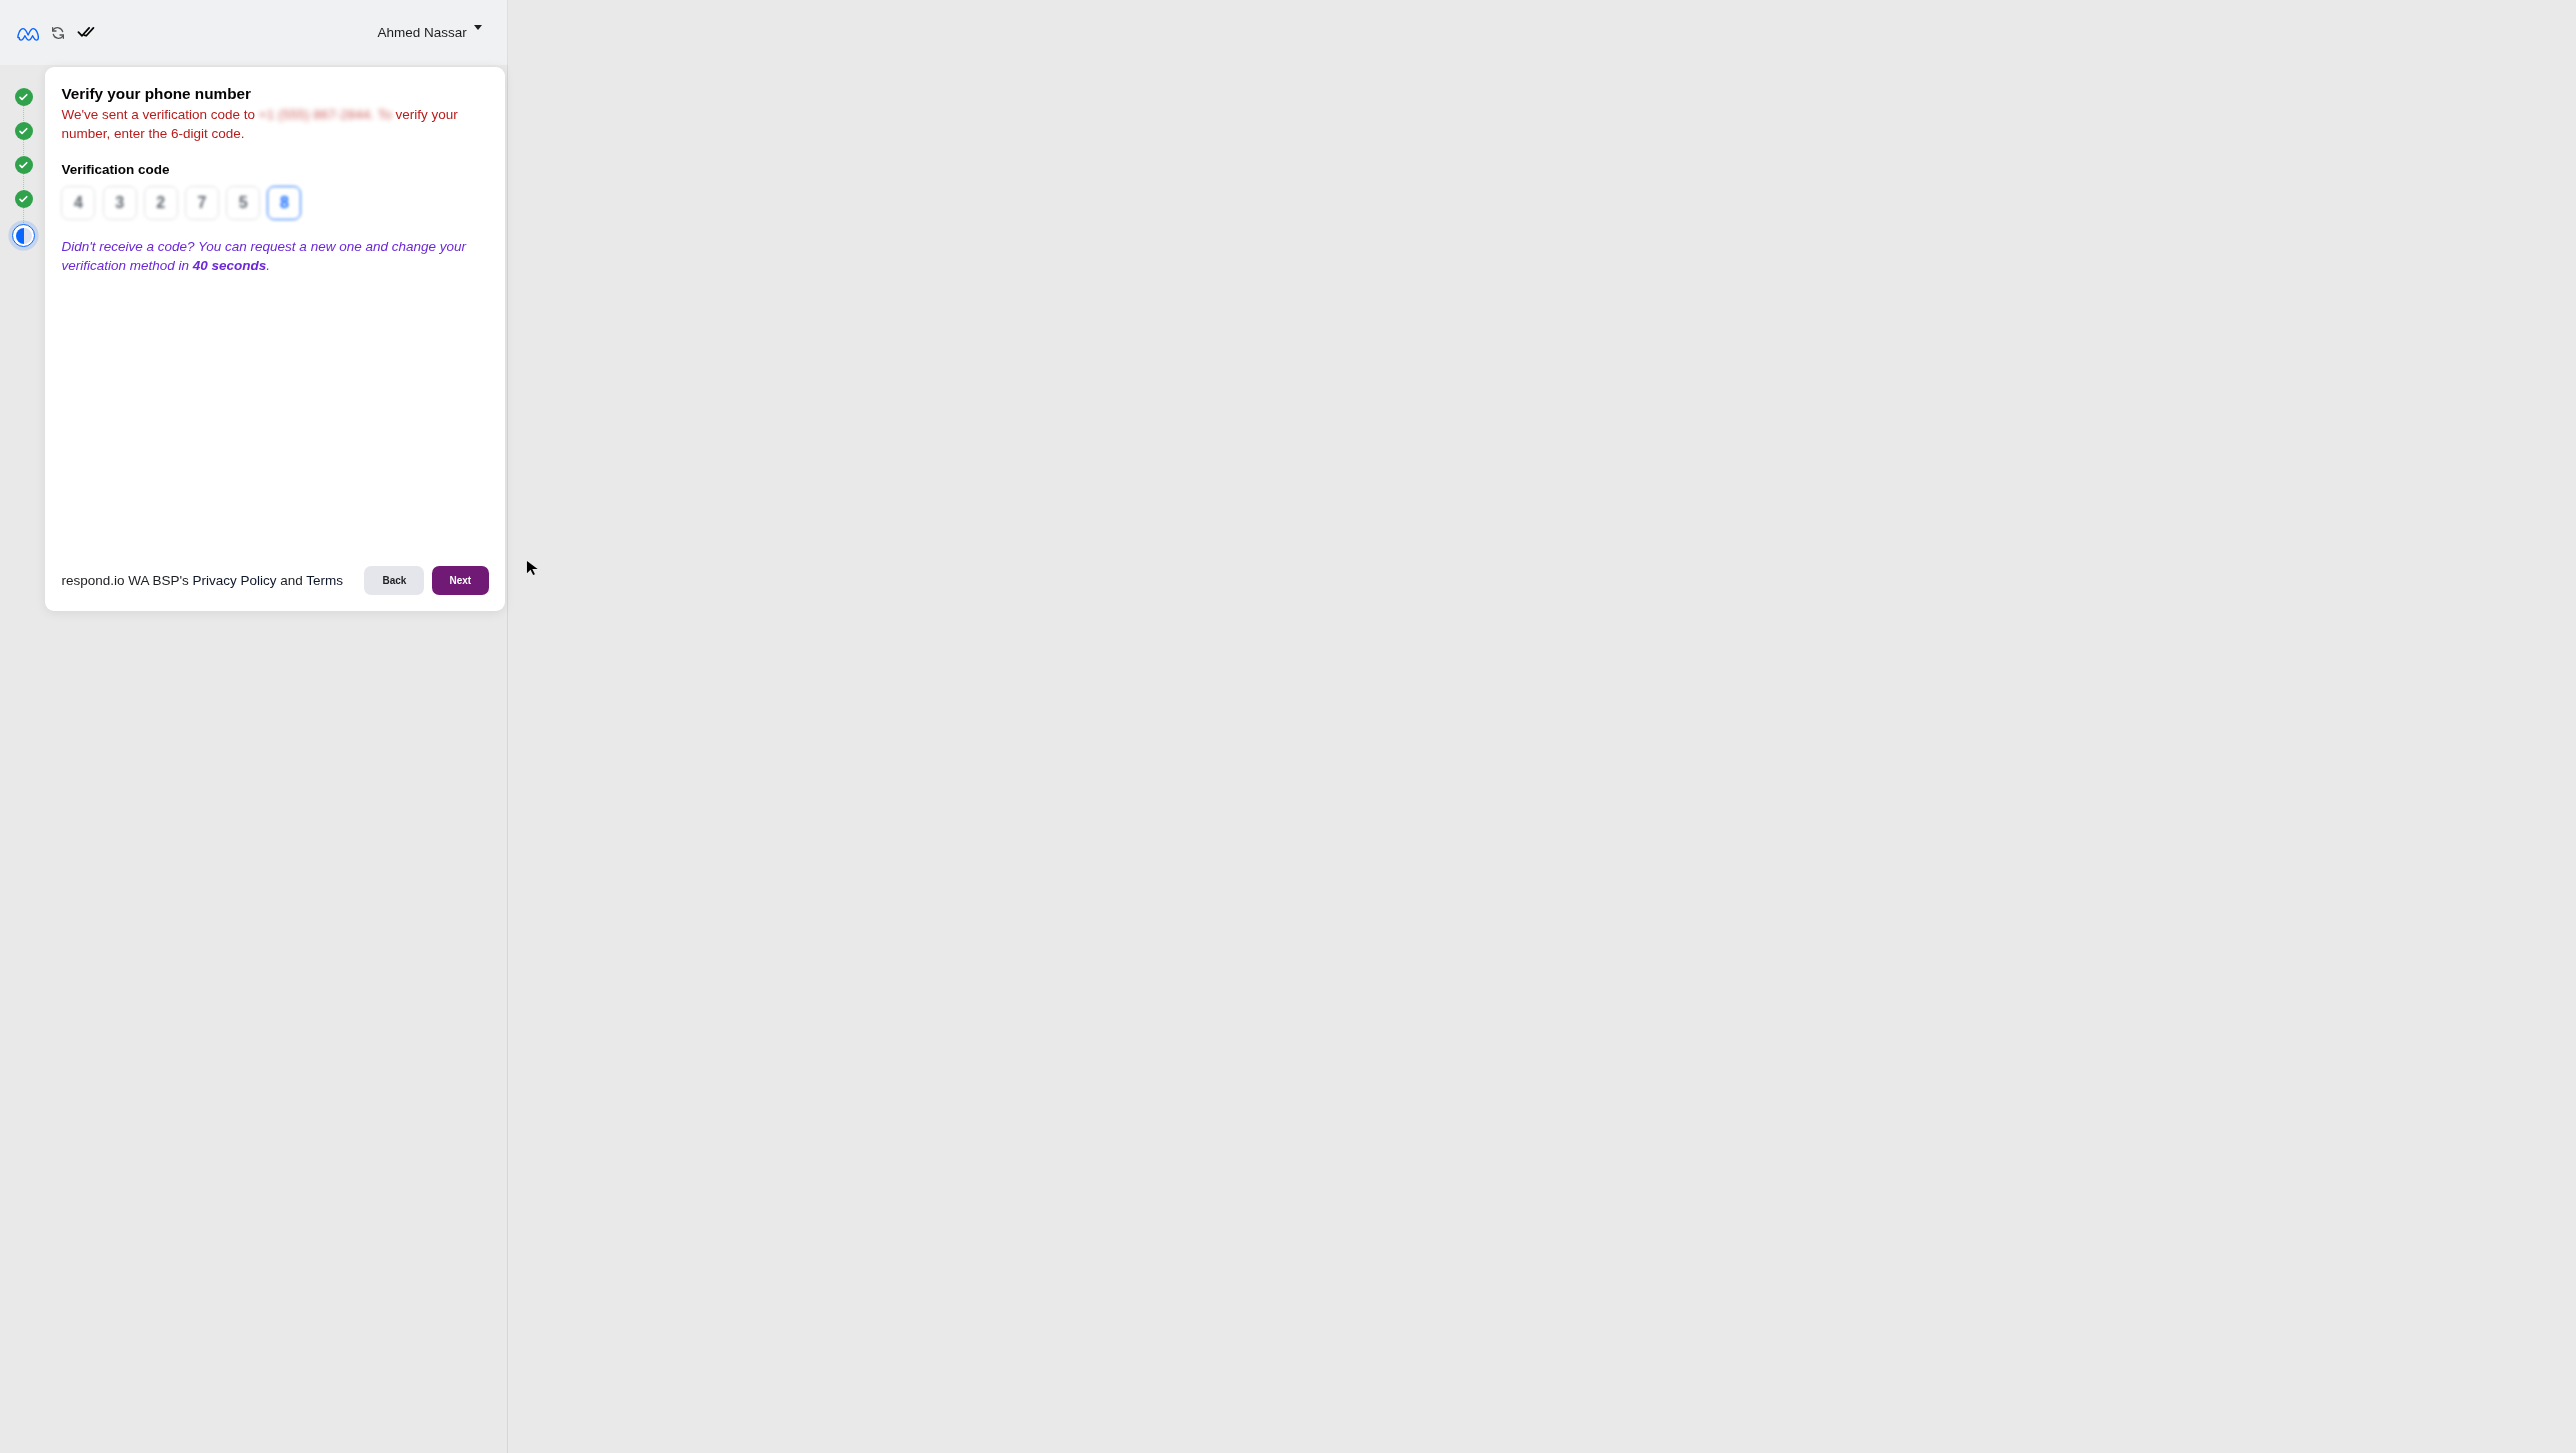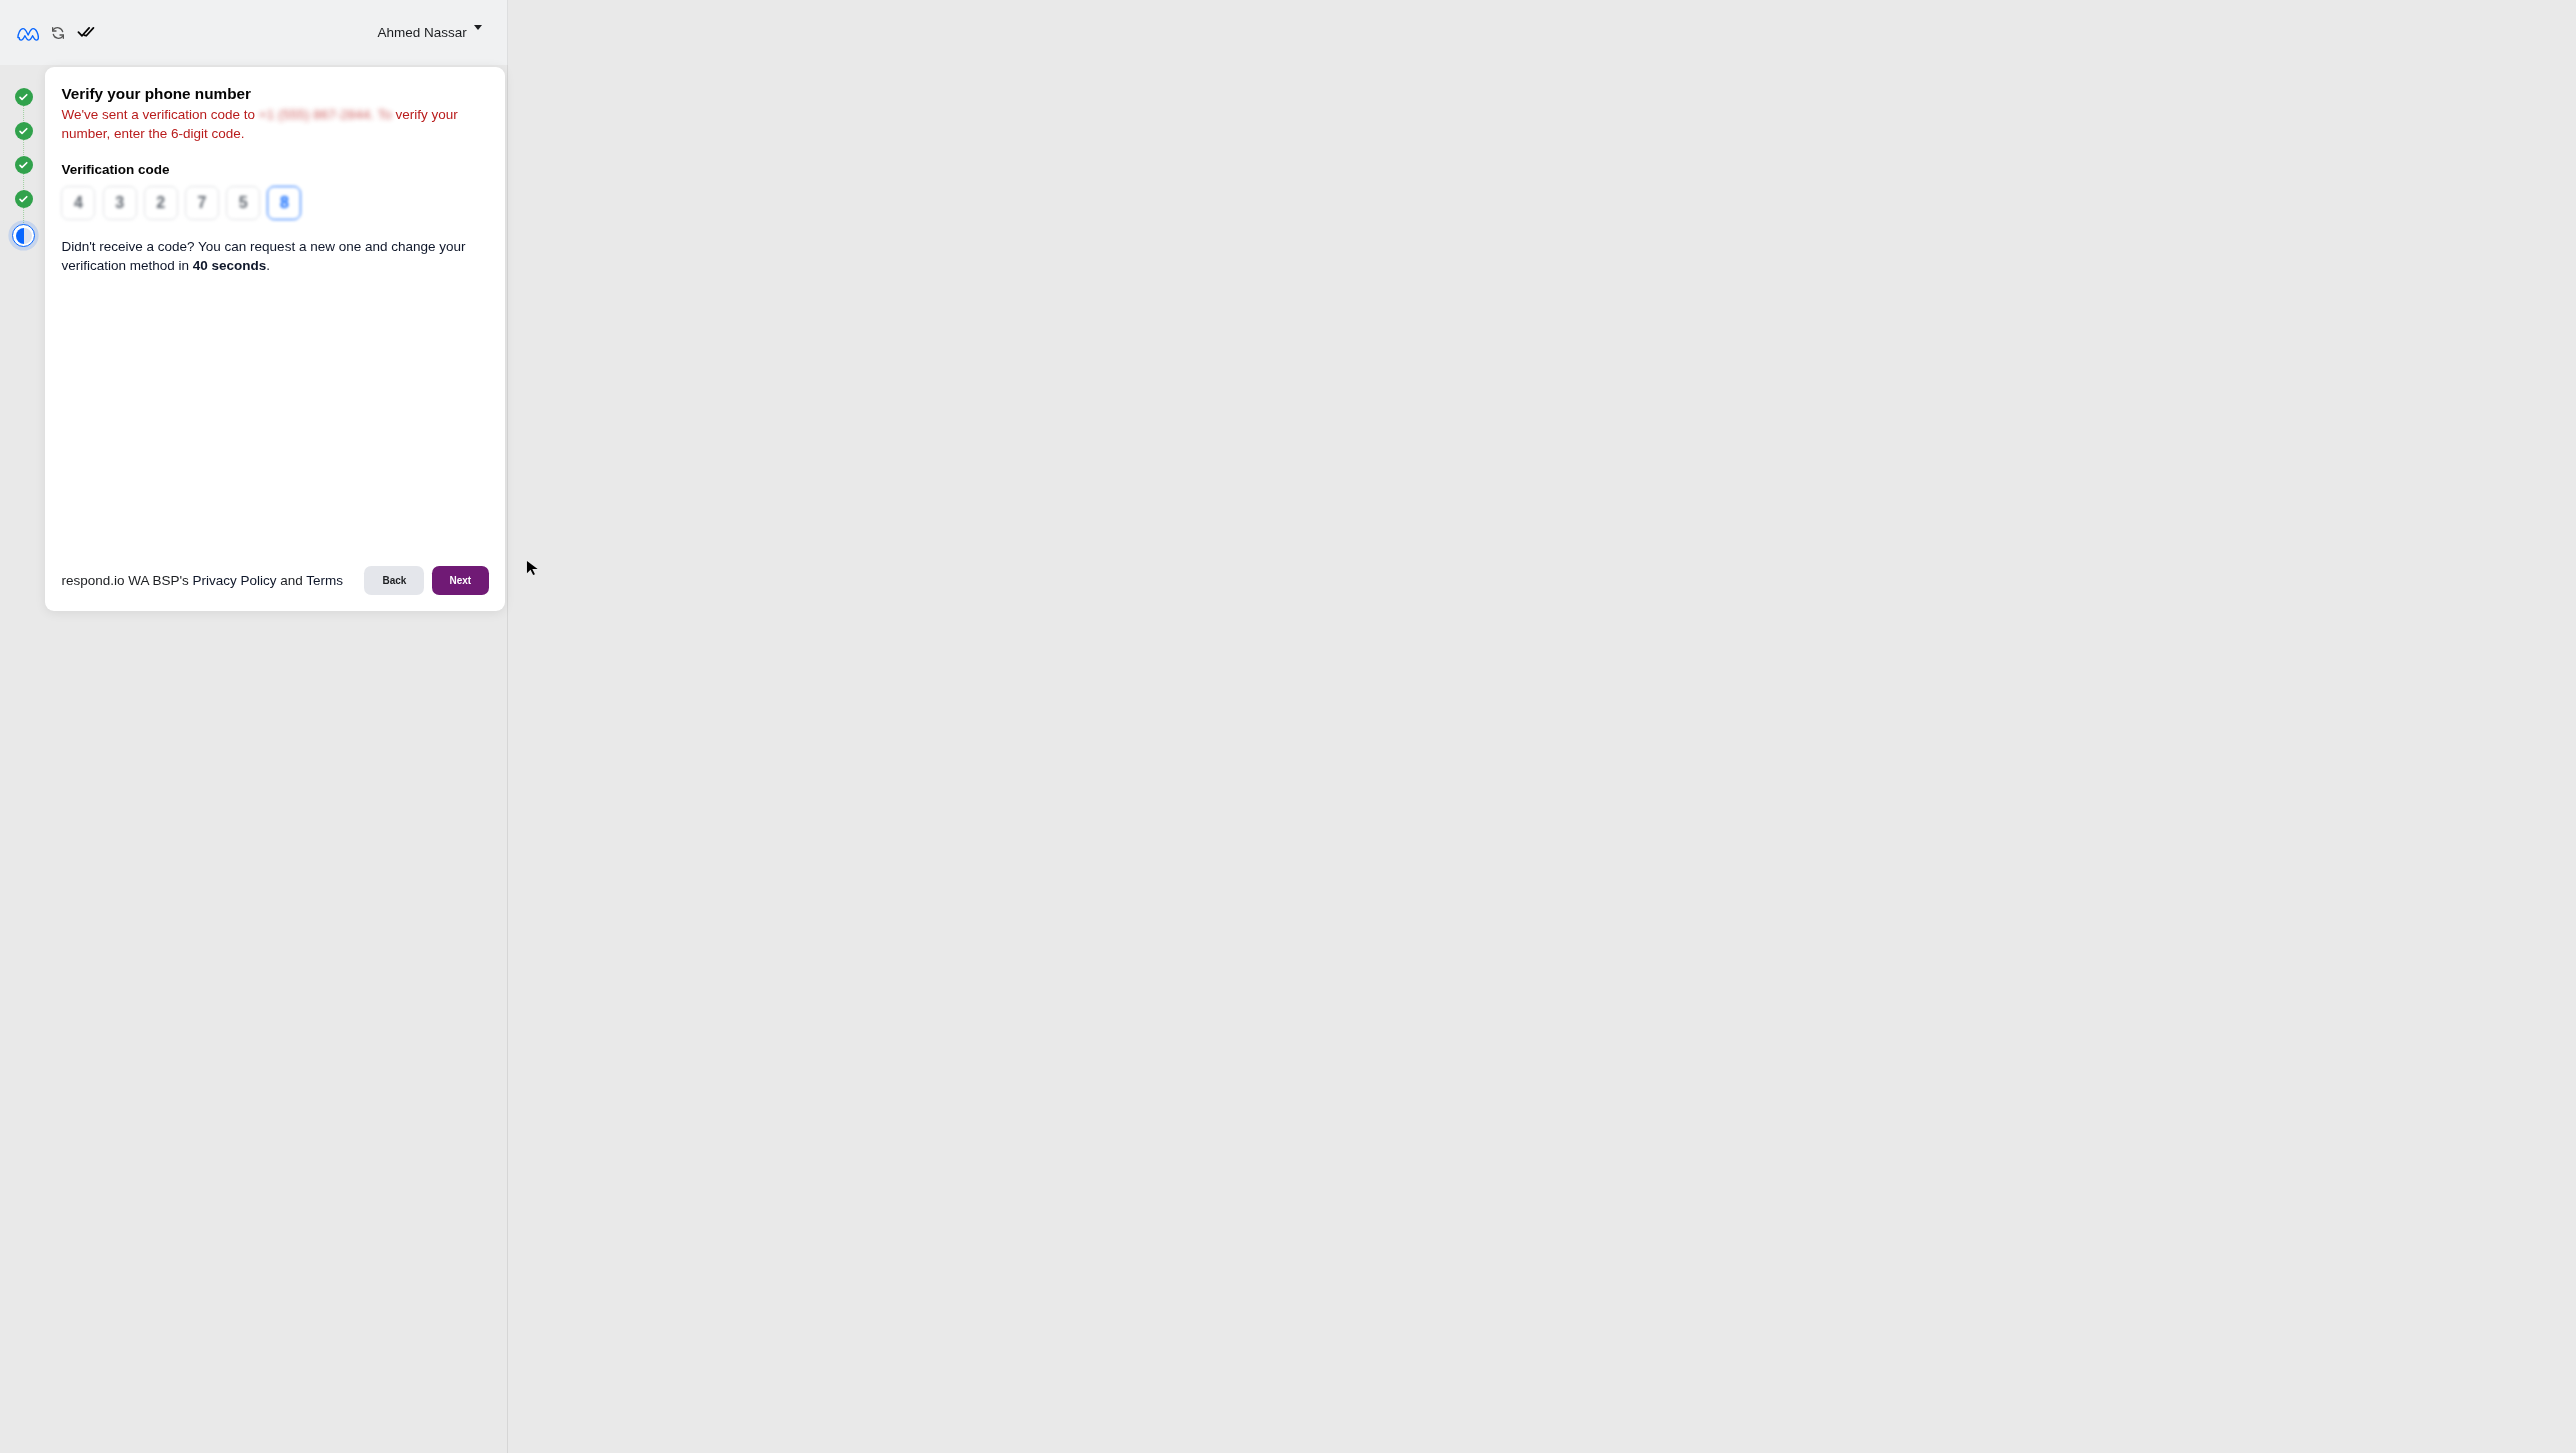--- a/index.html
+++ b/index.html
@@ -121,22 +121,23 @@
     text-align: center;
     font-size: 16px;
     font-weight: 600;
     color: #606770;
     outline: none;
     filter: blur(1.8px);
   }
   .code-cell:last-child { filter: blur(1.8px); color: #0866ff; border-color:#0866ff; }
   .resend-text {
     font-size: 13.5px;
-    color: #0f172a;
+    color: #6d28d9;
     line-height: 1.4;
+    font-style: italic;
   }
   .resend-text b { font-weight: 700; }
   .card-footer {
     margin-top: auto;
     display: flex;
     align-items: center;
     justify-content: space-between;
   }
   .legal {
     font-size: 13.5px;

